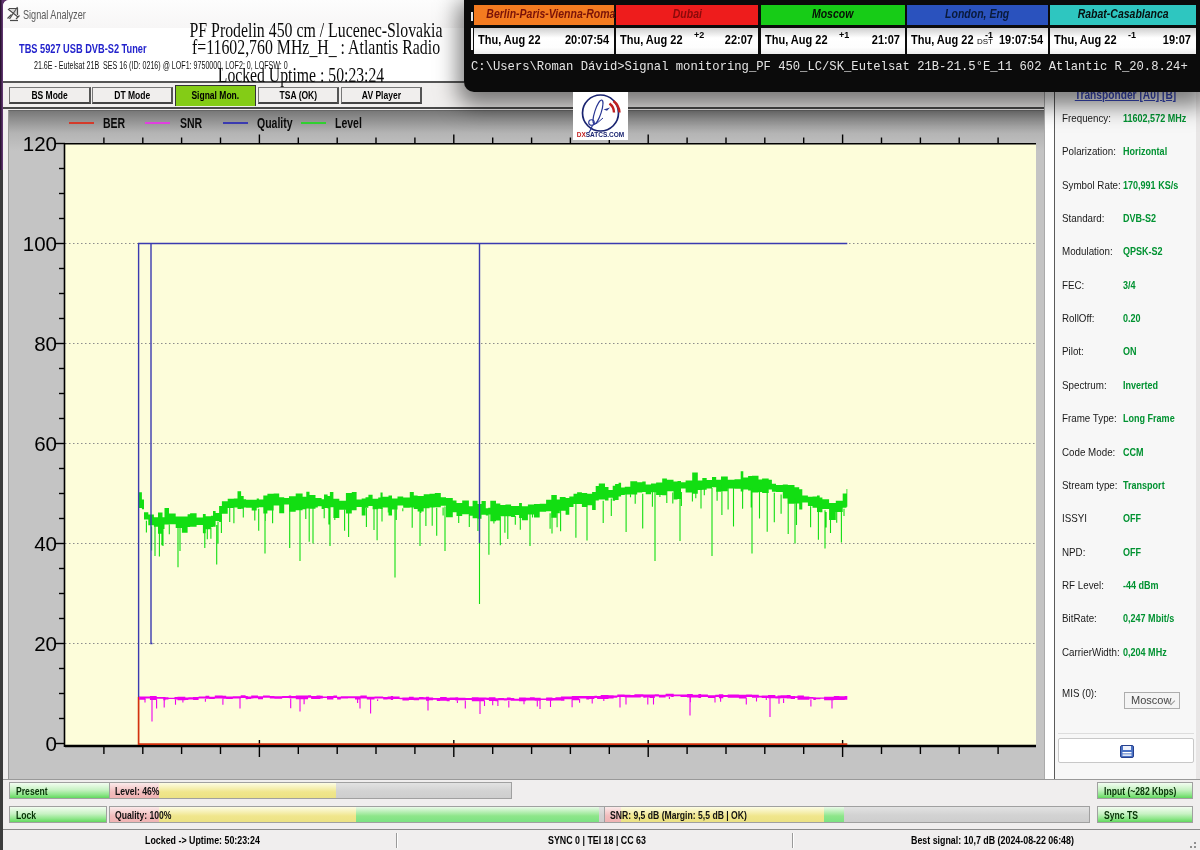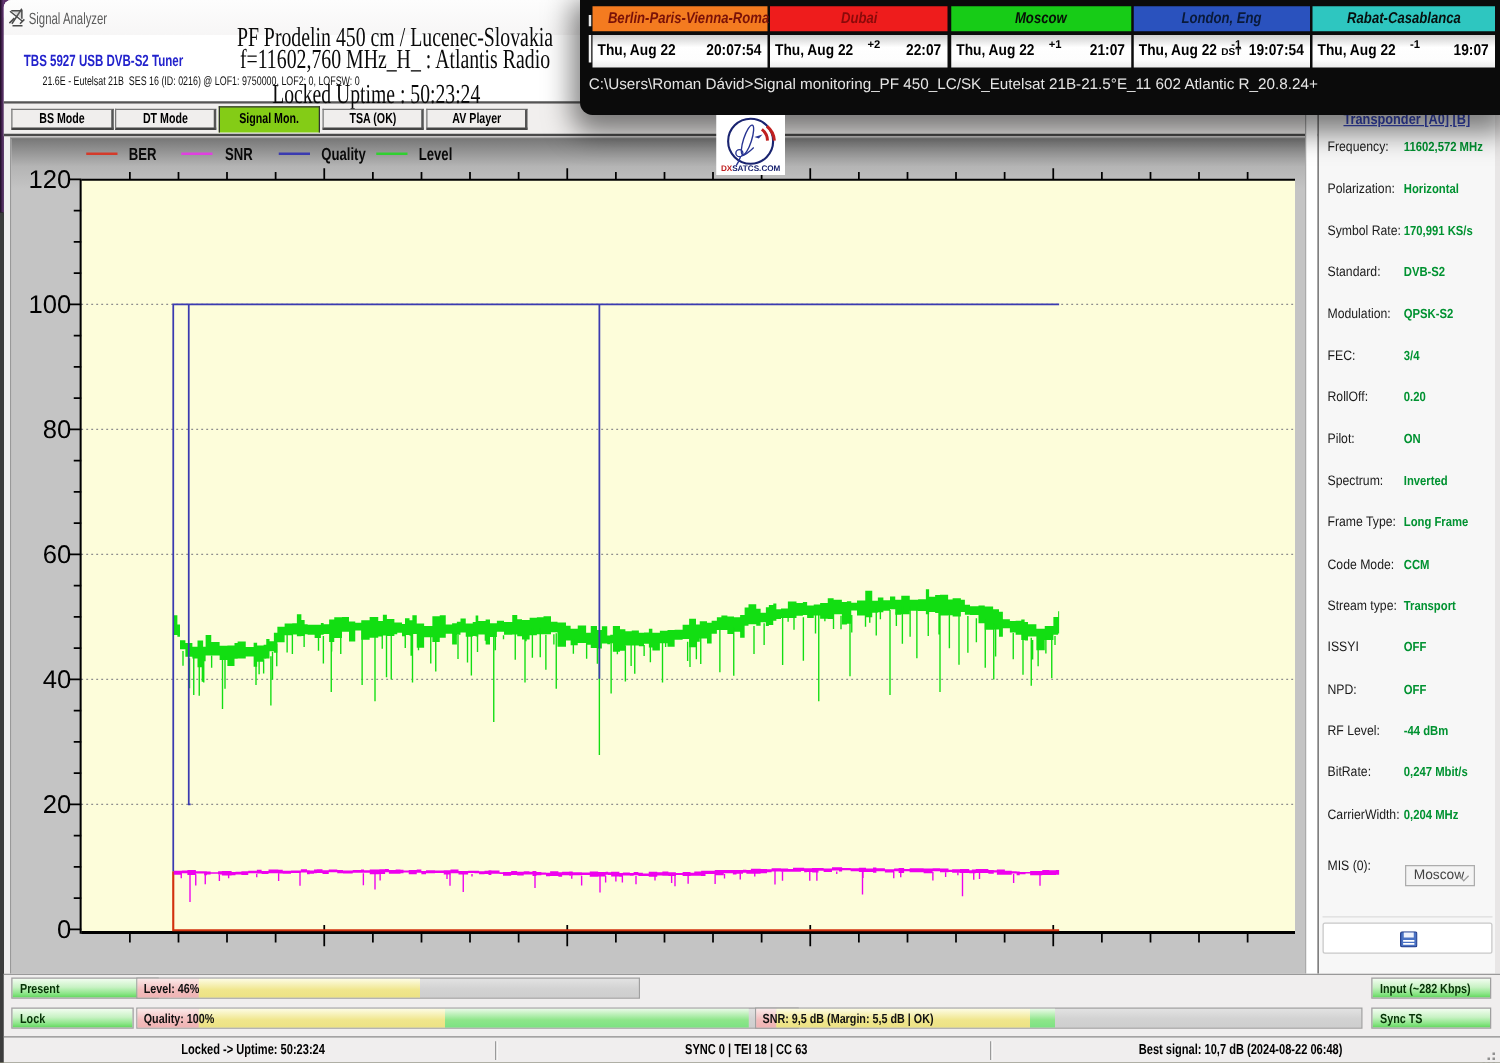--- a/index.html
+++ b/index.html
@@ -35,21 +35,21 @@
 #mis:after{content:"";position:absolute;right:5px;top:5px;width:5px;height:5px;border-right:1.5px solid #999;border-bottom:1.5px solid #999;transform:rotate(45deg)}
 #savebox{position:absolute;left:3px;top:646px;width:136px;height:25px;background:#fff;border:1px solid #c8c8c8;border-radius:2px}
 #overlay{left:464px;top:0;width:736px;height:92px;background:#0b0b0b;border-radius:0 0 0 10px;box-shadow:0 8px 22px 6px rgba(0,0,0,.5);z-index:20}
 #clk{position:absolute;left:10px;top:5px;width:722px;height:49px}
 .ch{position:absolute;top:0;height:20px;font-size:12.5px;font-weight:bold;font-style:italic;text-align:center;padding-top:2px}
 .ch span{display:inline-block;transform:scaleX(.84);white-space:nowrap}
 .cd{position:absolute;top:23px;height:26px;background:linear-gradient(#cfcfcf,#fff 38%,#fdfdfd 75%,#ececec);font-size:12.5px;font-weight:bold;color:#000}
 .cd .d{position:absolute;left:4px;top:5px;transform:scaleX(.88);transform-origin:0 50%}
 .cd .t{position:absolute;right:5px;top:5px;transform:scaleX(.88);transform-origin:100% 50%}
 .cd .sup{position:absolute;font-size:9px;top:2px;font-weight:bold}
-#console{position:absolute;left:7px;top:60px;font-family:Liberation Sans, sans-serif;font-size:12.2px;color:#e4e4e4;white-space:pre}
+#console{position:absolute;left:7px;top:60px;font-family:Liberation Mono, monospace;font-size:12.2px;color:#e4e4e4;white-space:pre}
 #logo{left:573px;top:92px;width:55px;height:48px;background:#fff;z-index:30}
 #botbars{left:3px;top:779px;width:1197px;height:50px;background:#f0eeee;border-top:1px solid #999}
 .bar{position:absolute;height:17px;border:1px solid #a0a0a0;background:linear-gradient(#e2e2e2,#d2d2d2 55%,#cecece)}
 .bar .tx{position:absolute;left:5px;top:2px;font-size:10.5px;font-weight:bold;color:#111;white-space:nowrap;transform:scaleX(.82);transform-origin:0 50%}
 .seg{position:absolute;top:0;bottom:0}
 .pinkseg{background:linear-gradient(#fbeaea,#f2bcbc 60%,#f0b4b4)}
 .yelseg{background:linear-gradient(#fdfce4,#f0e68c 60%,#ece284)}
 .grnseg{background:linear-gradient(#eafae8,#8ee68a 60%,#7ce282)}
 .greenbox{position:absolute;height:17px;border:1px solid #a0a0a0;background:linear-gradient(#f2fdf0,#c8f2c4 45%,#8ee68a 78%,#62d85e)}
 .greenbox .tx{position:absolute;left:6px;top:2px;font-size:10.5px;font-weight:bold;color:#063306;white-space:nowrap;transform:scaleX(.82);transform-origin:0 50%}
@@ -322,21 +322,21 @@
         </div>
         <div class="ch" style="left:287px;width:144px;background:#17cc17;color:#071007"><span>Moscow</span></div>
         <div class="cd" style="left:287px;width:144px">
           <span class="d">Thu, Aug 22</span>
           <span class="sup" style="left:78px">+1</span>
           <span class="t">21:07</span>
         </div>
         <div class="ch" style="left:433px;width:141px;background:#2a52be;color:#0a1a3a"><span>London, Eng</span></div>
         <div class="cd" style="left:433px;width:141px">
           <span class="d">Thu, Aug 22</span>
-          <span style="position:absolute;left:70px;top:9px;font-size:8px;font-weight:bold">DST</span>
+          <span style="position:absolute;left:70px;top:9px;font-size:8px;font-weight:normal">DST</span>
           <span class="sup" style="left:78px">-1</span>
           <span class="t">19:07:54</span>
         </div>
         <div class="ch" style="left:576px;width:146px;background:#2ec6c0;color:#07100f"><span>Rabat-Casablanca</span></div>
         <div class="cd" style="left:576px;width:146px">
           <span class="d">Thu, Aug 22</span>
           <span class="sup" style="left:78px">-1</span>
           <span class="t">19:07</span>
         </div>
 </div>

